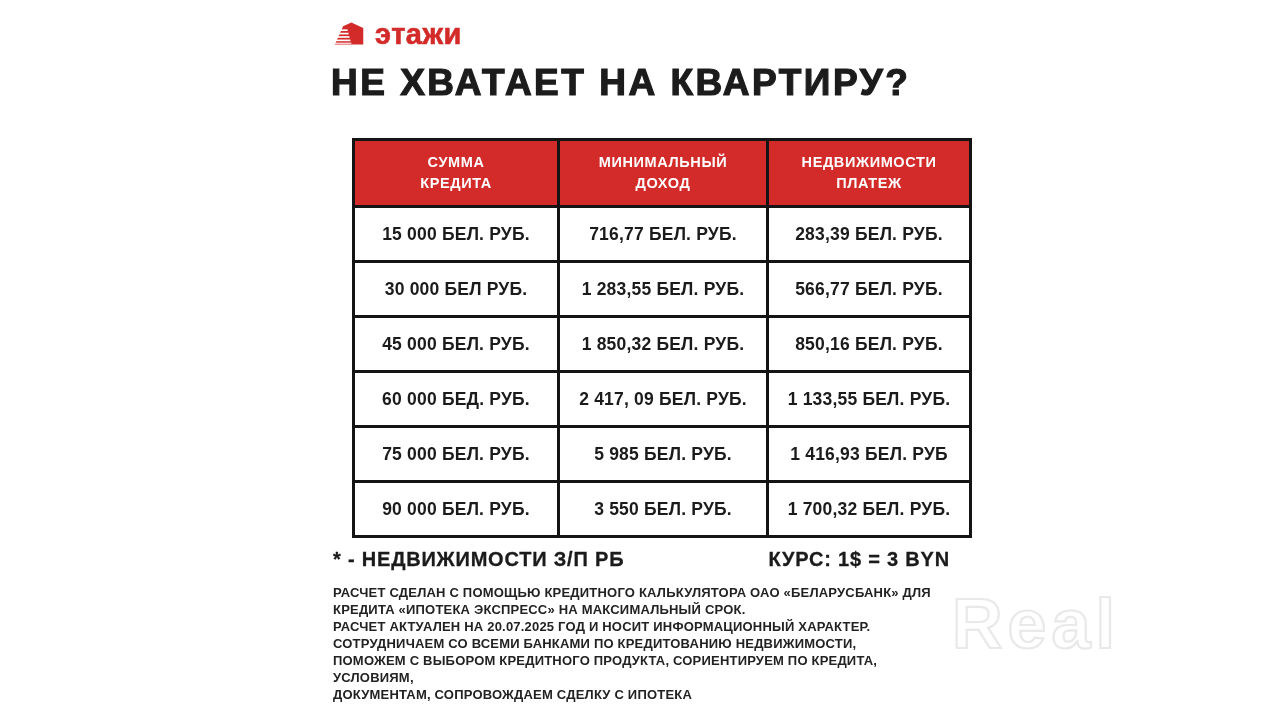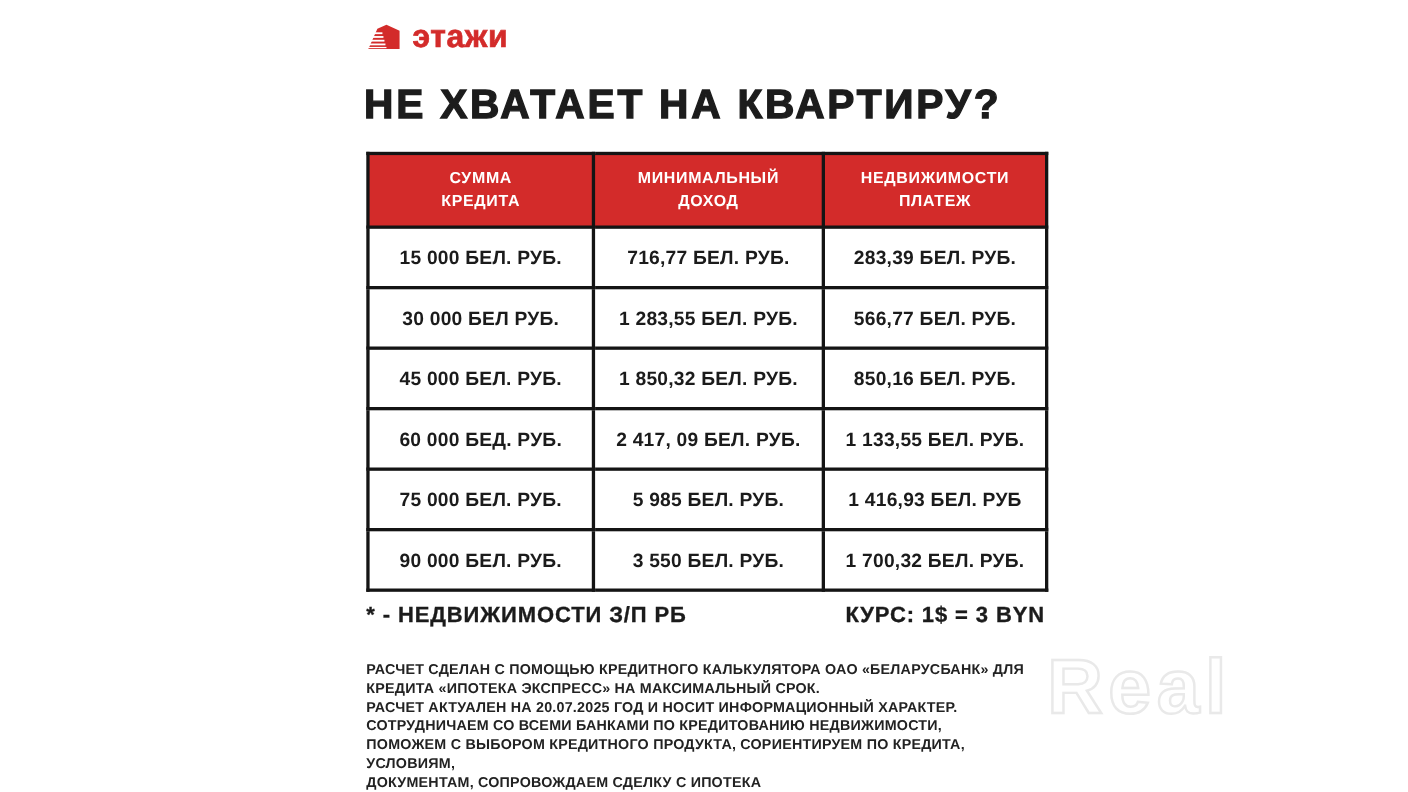--- a/index.html
+++ b/index.html
@@ -32,34 +32,34 @@
     letter-spacing: 0.5px;
     -webkit-text-stroke: 0.6px #d32b2a;
     line-height: 1;
     padding-top: 2px;
   }
 
   
   .title {
     position: absolute;
     left: 331px;
-    top: 74px;
+    top: 62px;
     width: 640px;
     font-size: 37px;
     font-weight: 800;
     letter-spacing: 2.5px;
     color: #1c1c1c;
     -webkit-text-stroke: 1.2px #1c1c1c;
     white-space: nowrap;
   }
 
   
   .credit-table {
     position: absolute;
-    left: 333px;
+    left: 352px;
     top: 138px;
     width: 617px;
     border-collapse: collapse;
     table-layout: fixed;
   }
   .credit-table th, .credit-table td {
     border: 3px solid #141414;
     text-align: center;
     vertical-align: middle;
   }
@@ -94,21 +94,21 @@
     font-weight: 800;
     letter-spacing: 0.8px;
     color: #1b1b1b;
     -webkit-text-stroke: 0.3px #1b1b1b;
   }
 
   
   .disclaimer {
     position: absolute;
     left: 333px;
-    top: 600px;
+    top: 584px;
     width: 640px;
     font-size: 13px;
     font-weight: 600;
     line-height: 17px;
     letter-spacing: 0.2px;
     color: #222222;
   }
 
   
   .watermark {

